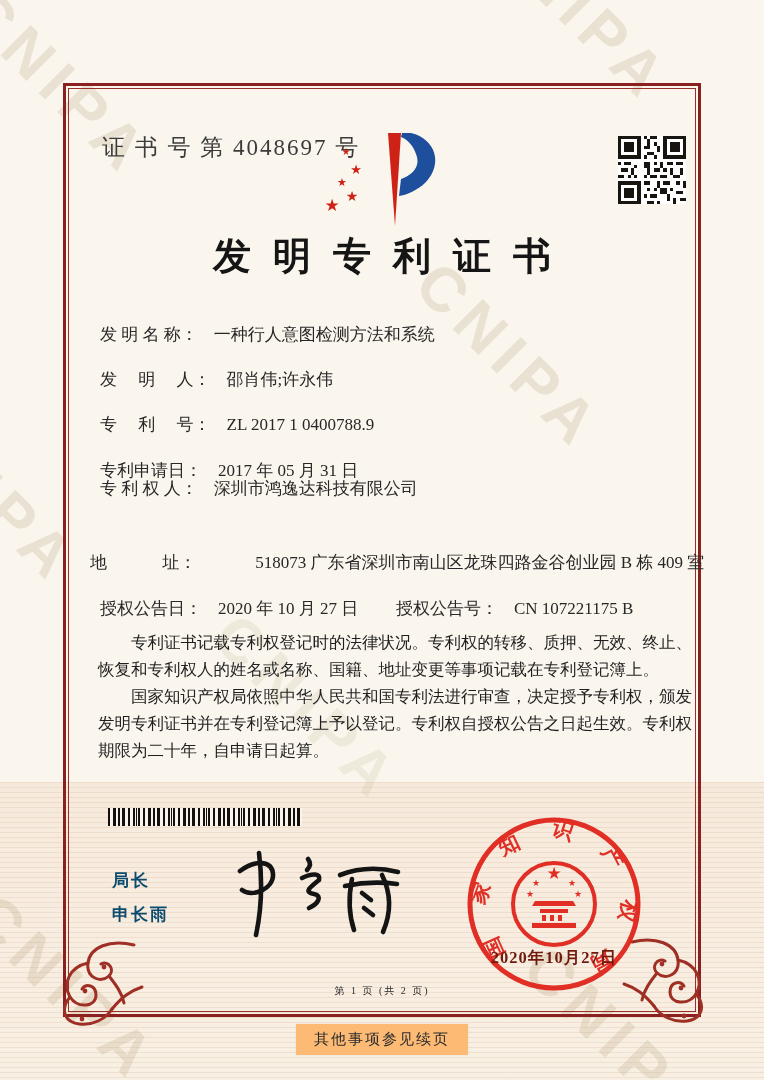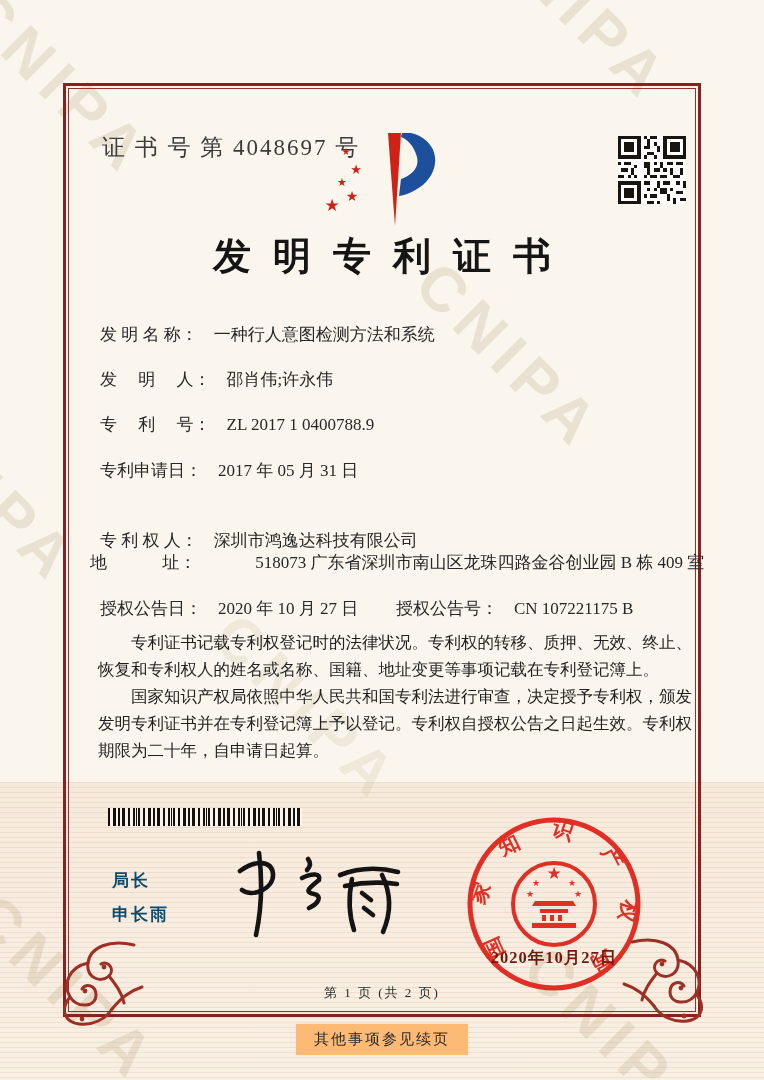--- a/index.html
+++ b/index.html
@@ -47,21 +47,21 @@
   
   .seal{position:absolute;left:463px;top:813px;z-index:5;opacity:.95;}
   .sealdate{position:absolute;left:468px;top:925px;width:172px;z-index:6;text-align:center;
             font-size:16.5px;font-weight:bold;letter-spacing:1px;color:#6f1a0d;margin-top:22px;}
   
   .orn{position:absolute;z-index:3;}
   .orn-bl{left:52px;top:939px;}
   .orn-br{left:622px;top:936px;transform:scaleX(-1);}
   
   .pageinfo{position:absolute;left:63px;top:984px;width:638px;z-index:4;text-align:center;
-            font-size:13px;letter-spacing:2px;color:#2c2c2c;}
+            font-size:10px;letter-spacing:2px;color:#2c2c2c;}
   .notebox{position:absolute;left:50%;transform:translateX(-50%);top:1024px;z-index:4;
            background:#fdba74;padding:6px 18px;font-size:15px;letter-spacing:2px;color:#2c2c2c;
            box-shadow:0 0 2px rgba(0,0,0,.06);}
 </style>
 </head>
 <body>
 
 <div id="page">
 
   <div class="band"></div>
@@ -164,21 +164,21 @@
     <span class="val">邵肖伟;许永伟</span>
   </div>
   <div class="row" style="left:100px;top:412px">
     <span class="lab">专　 利　 号：</span>
     <span class="val">ZL 2017 1 0400788.9</span>
   </div>
   <div class="row" style="left:100px;top:458px">
     <span class="lab">专利申请日：</span>
     <span class="val">2017 年 05 月 31 日</span>
   </div>
-  <div class="row" style="left:100px;top:528px">
+  <div class="row" style="left:100px;top:476px">
     <span class="lab">专 利 权 人：</span>
     <span class="val">深圳市鸿逸达科技有限公司</span>
   </div>
   <div class="row" style="left:90px;top:550px">
     <span class="lab">地　　　 址：</span>
     <span class="val valwrap">518073 广东省深圳市南山区龙珠四路金谷创业园 B 栋 409 室</span>
   </div>
   <div class="row" style="left:100px;top:596px">
     <span class="lab">授权公告日：</span>
     <span class="val">2020 年 10 月 27 日</span>

